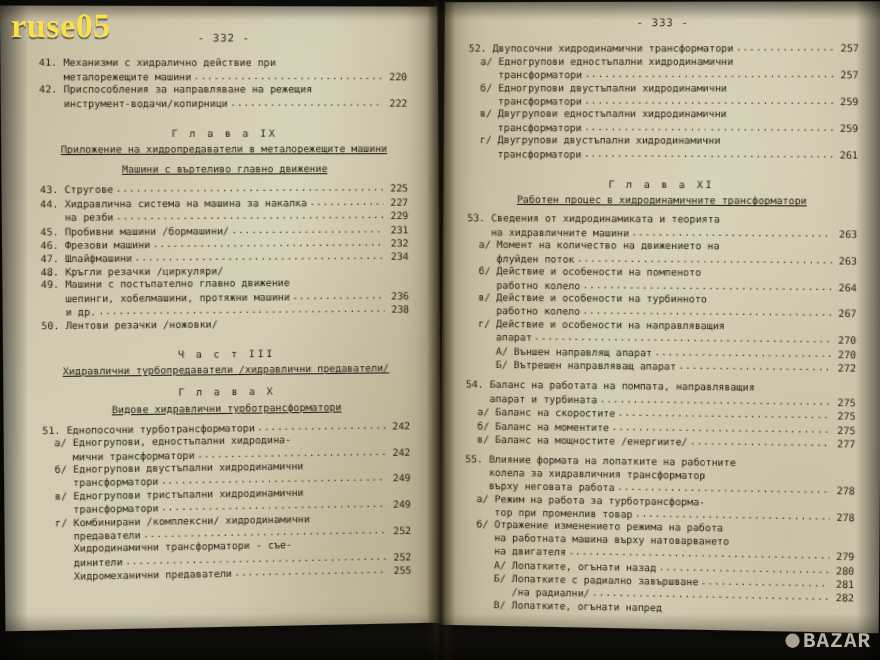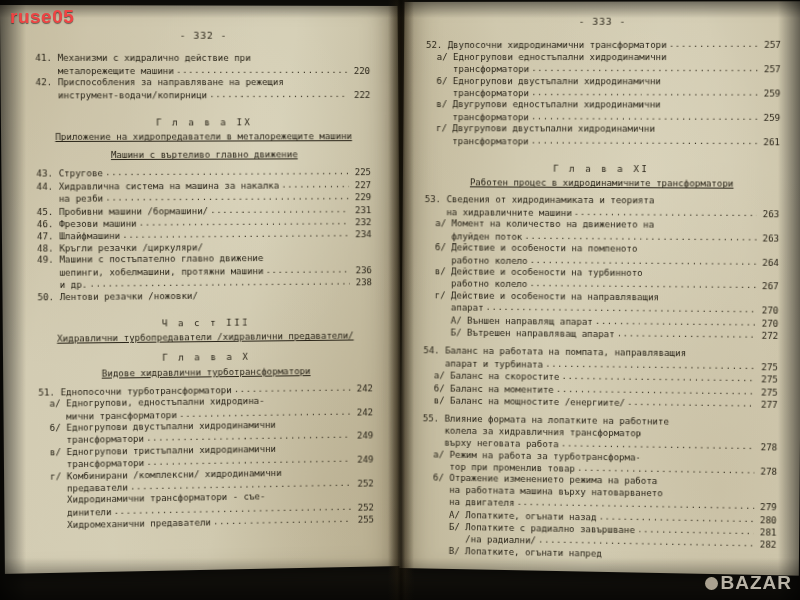--- a/index.html
+++ b/index.html
@@ -14,35 +14,35 @@
     overflow: hidden;
     background: #1d1c18;
     font-family: "DejaVu Sans Mono", monospace;
   }
 
   
   .watermark {
     position: absolute;
     top: 6px;
     left: 10px;
-    color: #ef4444;
-    font-family: Liberation Sans, sans-serif;
-    font-size: 19px;
+    color: #fde047;
+    font-family: Liberation Serif, serif;
+    font-size: 31px;
     font-weight: bold;
     letter-spacing: 0.5px;
     z-index: 40;
     text-shadow: 0 1px 1px rgba(0,0,0,0.5);
   }
   .watermark-br {
     position: absolute;
     right: 8px;
     bottom: 6px;
     z-index: 40;
     color: #d8d2c2;
-    font-family: Liberation Sans, sans-serif;
+    font-family: Liberation Mono, monospace;
     font-size: 19px;
     font-weight: bold;
     letter-spacing: 1px;
     opacity: 0.85;
   }
   .wm-dot {
     display: inline-block;
     width: 13px; height: 13px;
     border-radius: 50%;
     background: #c6bda8;

